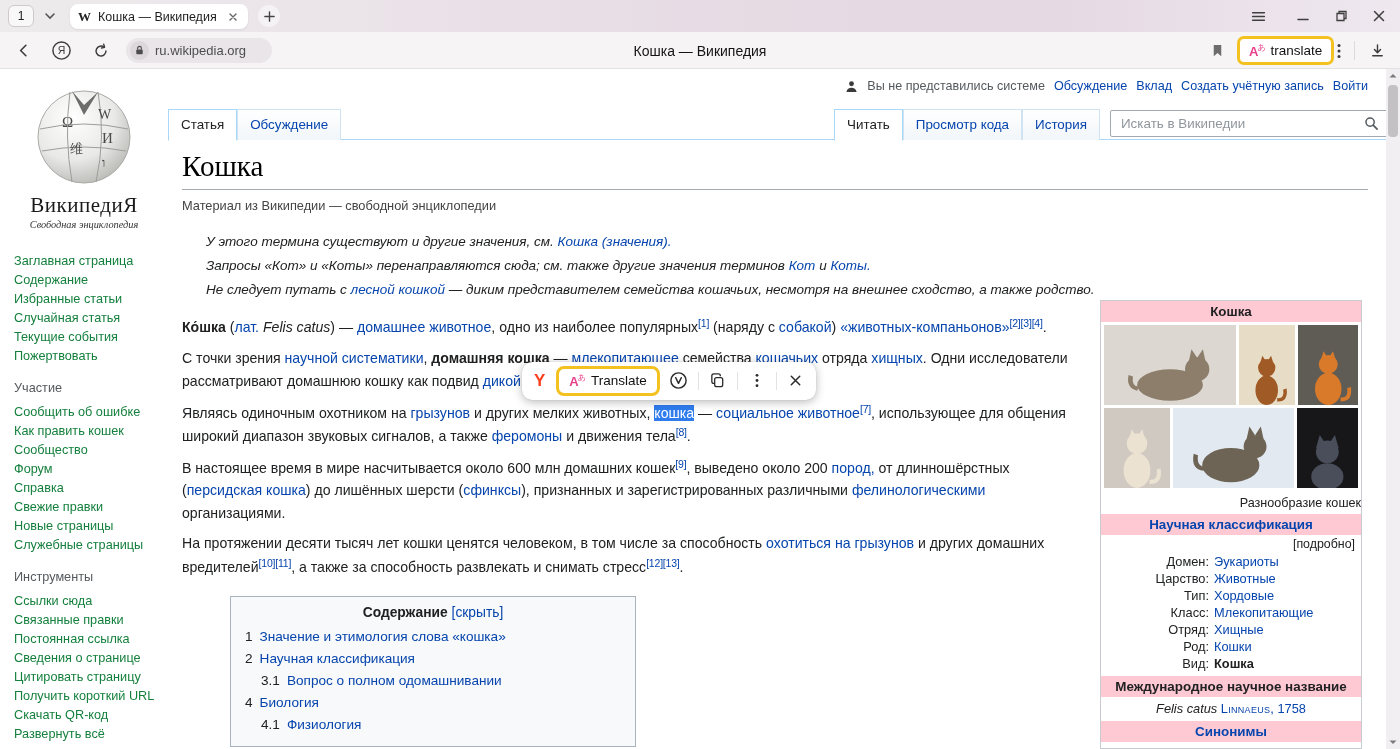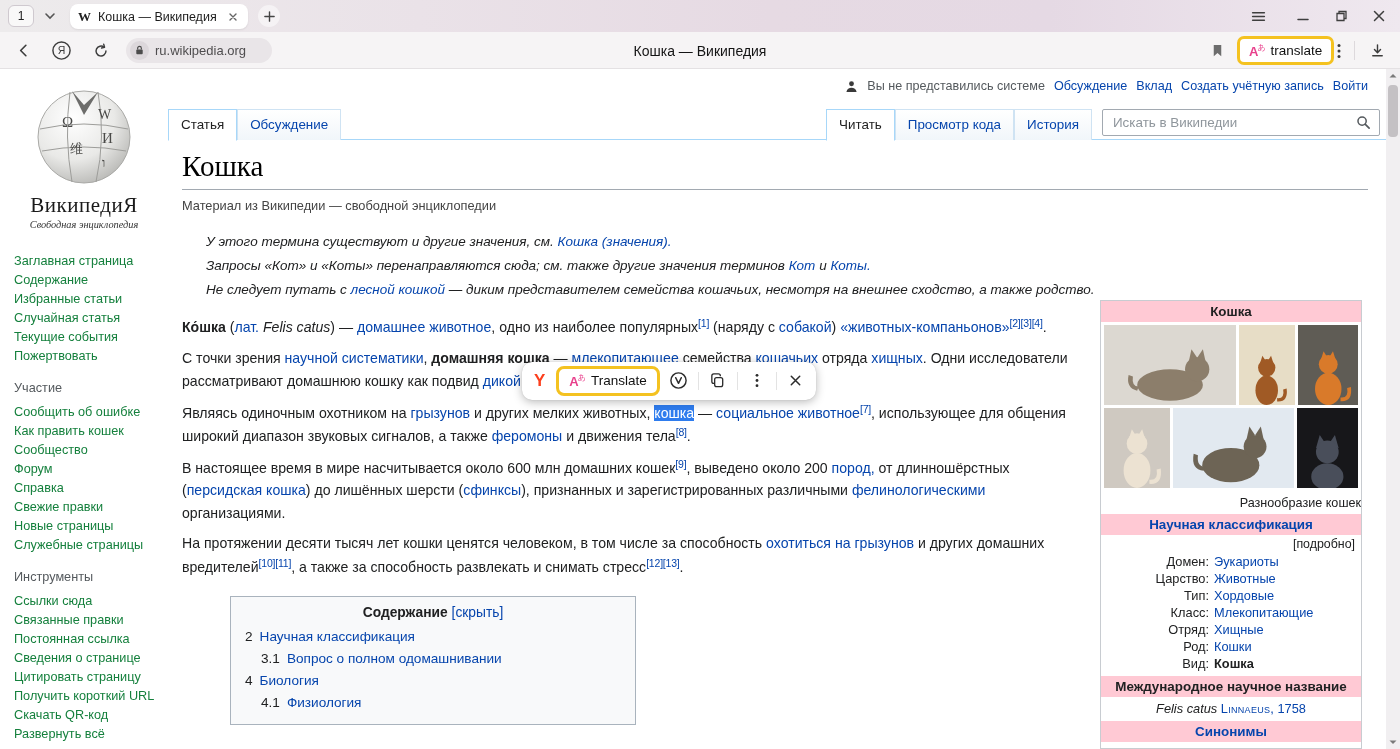--- a/index.html
+++ b/index.html
@@ -49,21 +49,21 @@
   .pagescroll { position:absolute; right:0; top:0; width:14px; height:680px; background:#f1eff1; }
   .ps-up { position:absolute; top:2px; left:2px; color:#7a7a7a; }
   .ps-down { position:absolute; bottom:2px; left:2px; color:#7a7a7a; }
   .ps-thumb { position:absolute; top:16px; left:2px; width:10px; height:52px; background:#c4c1c4; border-radius:4px; }
   
   .personal { position:absolute; top:10px; right:32px; display:flex; align-items:center; gap:9px; font-size:12.6px; }
   .personal .notice { color:#54595d; }
   .personal a { color:#0645ad; text-decoration:none; }
   .person-ic { color:#3a3a3a; display:flex; }
   
-  .wtabs { position:absolute; left:168px; right:14px; top:40px; height:31px; border-bottom:1px solid #a7d7f9; display:flex; align-items:flex-start; }
+  .wtabs { position:absolute; left:168px; right:6px; top:40px; height:31px; border-bottom:1px solid #a7d7f9; display:flex; align-items:center; }
   .wtab { font-size:13.4px; padding:7px 12px 8px; margin-bottom:-1px; white-space:nowrap; }
   .wtab.active { background:#fff; border:1px solid #a7d7f9; border-bottom:1px solid #fff; color:#222; }
   .wtab.link { background:linear-gradient(#ffffff,#f1f6fa); border:1px solid #cfe3f3; border-bottom:none; color:#0645ad; }
   .wtabs .spacer { flex:1; }
   .wsearch { width:278px; height:27px; margin:0 6px 2px 10px; border:1px solid #a2a9b1; border-radius:2px; background:#fff;
     display:flex; align-items:center; padding:0 8px;gap:44px; }
   .wsearch input { border:none; outline:none; flex:1; font-size:13.4px; color:#222; font-family:"Liberation Sans",sans-serif; background:transparent; }
   .wsearch input::placeholder { color:#8f969c; }
   .wsearch .mag { color:#54595d; display:flex; }
   
@@ -378,20 +378,23 @@
     <p class="para"><span class="seg-p">В настоящее время в мире насчитывается около 600 млн домашних кошек</span><span class="seg-sup">[9]</span><span class="seg-p">, выведено около 200 </span><span class="seg-l">пород,</span><span class="seg-p"> от длинношёрстных (</span><span class="seg-l">персидская кошка</span><span class="seg-p">) до лишённых шерсти (</span><span class="seg-l">сфинксы</span><span class="seg-p">), признанных и зарегистрированных различными </span><span class="seg-l">фелинологическими</span><span class="seg-p"> организациями.</span></p>
     <p class="para"><span class="seg-p">На протяжении десяти тысяч лет кошки ценятся человеком, в том числе за способность </span><span class="seg-l">охотиться на грызунов</span><span class="seg-p"> и других домашних вредителей</span><span class="seg-sup">[10][11]</span><span class="seg-p">, а также за способность развлекать и снимать стресс</span><span class="seg-sup">[12][13]</span><span class="seg-p">.</span></p>
 
     <div class="toc">
       <div class="toc-head">
         <span class="toc-title">Содержание</span>
         <span class="toc-toggle">[скрыть]</span>
       </div>
       <div>
 
+          <div class="toc-item lvl-1">
+            <span class="toc-num">1</span><span class="toc-label">Значение и этимология слова «кошка»</span>
+          </div>
 
           <div class="toc-item lvl-1">
             <span class="toc-num">2</span><span class="toc-label">Научная классификация</span>
           </div>
 
 
           <div class="toc-item lvl-2">
             <span class="toc-num">3.1</span><span class="toc-label">Вопрос о полном одомашнивании</span>
           </div>
 

